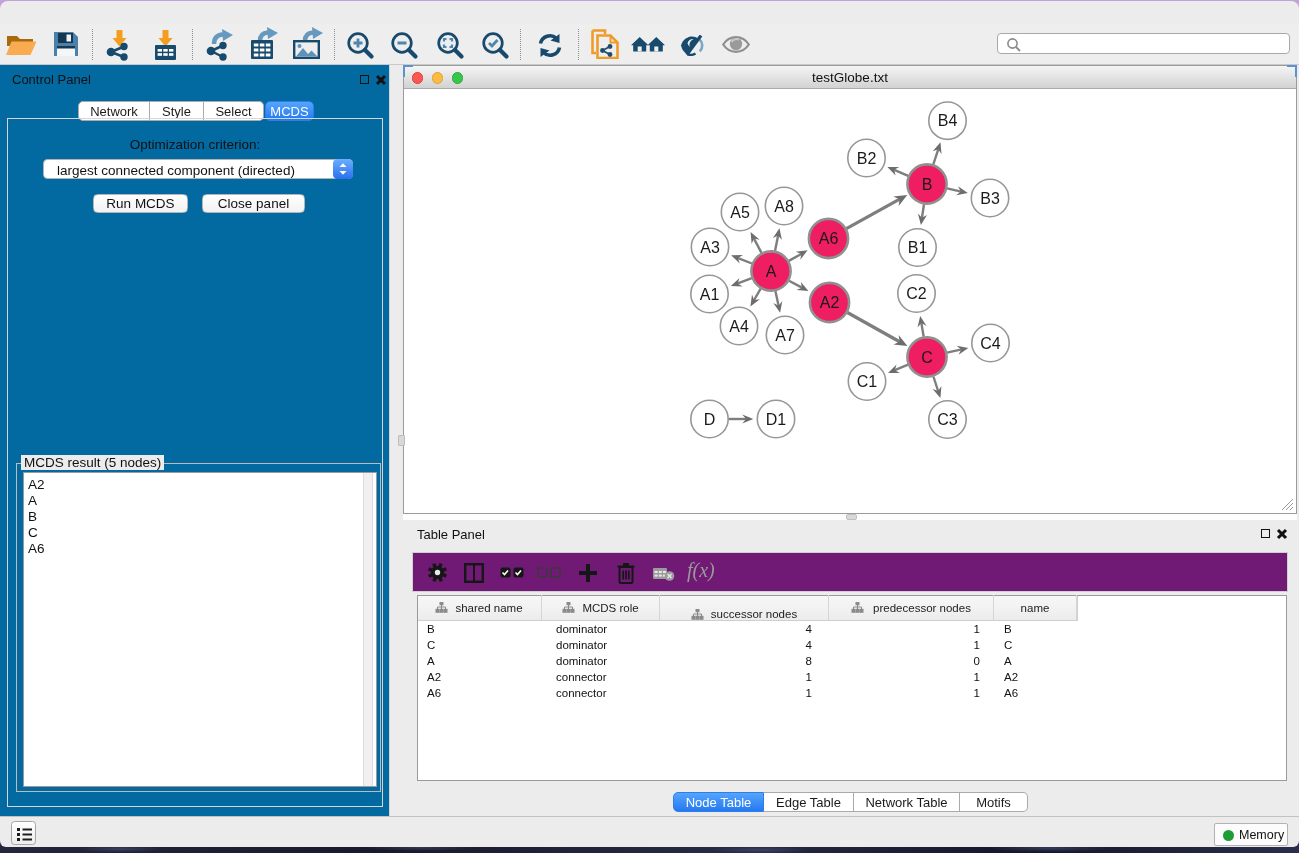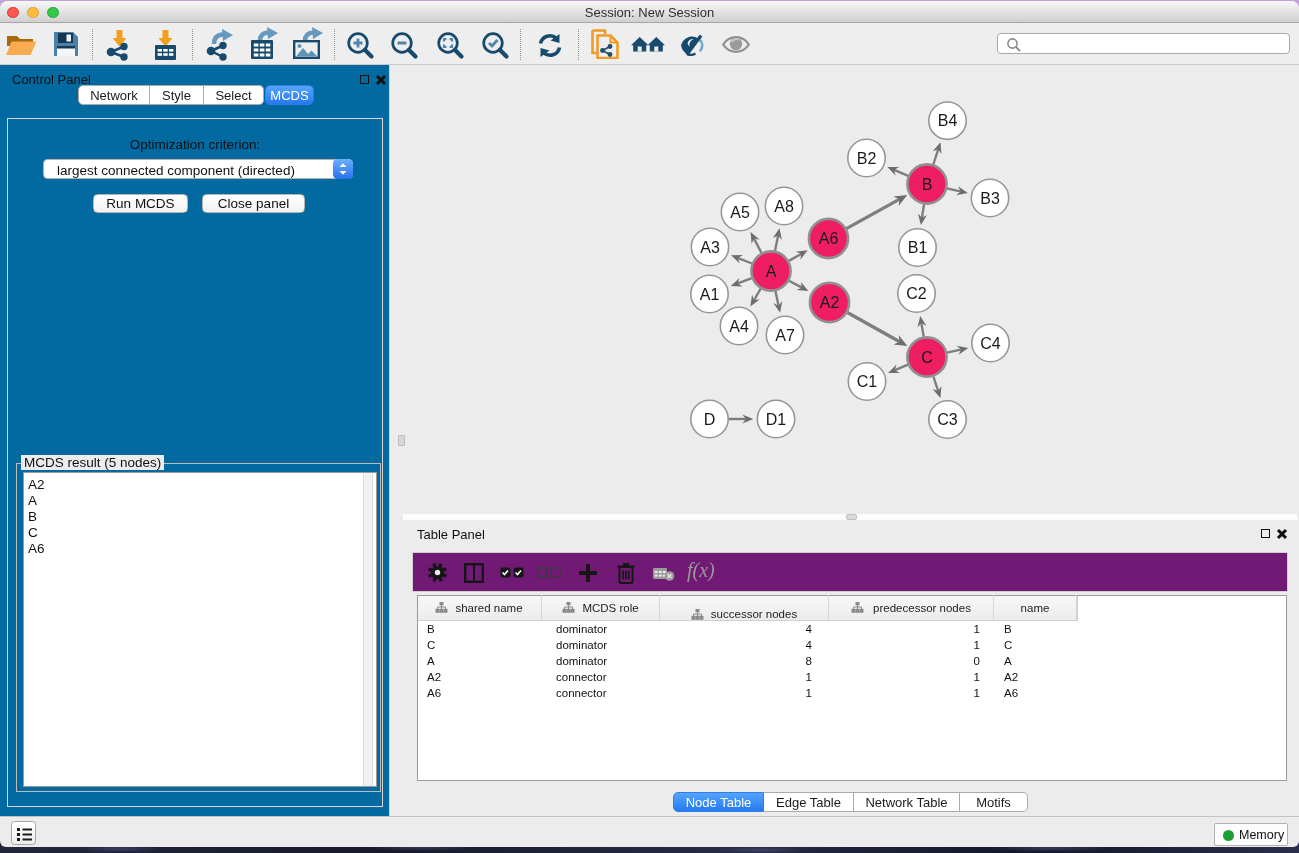--- a/index.html
+++ b/index.html
@@ -71,26 +71,20 @@
   #net-title .t-yel { left:27.5px; background:#fdbc40; border:0.5px solid #e0a033; }
   #net-title .t-grn { left:47.5px; background:#34c84a; border:0.5px solid #2aa837; }
   #net-title .tl { top:6px; }
   #net-title-text { position:absolute; top:4px; left:0; width:100%; text-align:center; font-size:13.5px; color:#111; }
 </style>
 </head>
 <body>
 <div id="wallpaper-top"></div>
 <div id="wallpaper-bot"></div>
 <div id="app">
-  <div id="titlebar">
-    <div class="tl t-red"></div>
-      <div class="tl t-yel"></div>
-      <div class="tl t-grn"></div>
-    <div id="title-text">Session: New Session</div>
-  </div>
   <div id="toolbar">
     <div class="sep" style="left:92px"></div>
     <div class="sep" style="left:192px"></div>
     <div class="sep" style="left:334px"></div>
     <div class="sep" style="left:520px"></div>
     <div class="sep" style="left:578px"></div>
 
     <svg class="tbi" style="left:5px;top:7px" width="33" height="27">
       <path d="M2 5 L12 5 L15 8 L28 8 L28 15 L2 15 Z" fill="#a96a0e"></path>
       <path d="M1 24 L6.5 10.5 L31.5 10.5 L25.5 24 Z" fill="#f9ab51"></path>
@@ -236,21 +230,21 @@
         <line x1="10" y1="10" x2="14" y2="14" stroke="#8a8a8a" stroke-width="1.8"></line>
       </svg>
     </div>
   </div>
   <div id="cpanel">
     <div id="cpanel-title">Control Panel</div>
     <div class="float-ico" style="left:360px;top:10px"></div>
     <svg style="position:absolute;left:375px;top:9px" width="12" height="12">
       <path d="M2 2 L10 10 M10 2 L2 10" stroke="#111" stroke-width="3.1"></path>
     </svg>
-    <div class="tabs" style="left:78px;top:20px">
+    <div class="tabs" style="left:78px;top:36px">
       <div class="tab first" style="width:72px">Network</div>
       <div class="tab" style="width:54px">Style</div>
       <div class="tab" style="width:60px;border-radius:0 5px 5px 0">Select</div>
       <div class="tab sel" style="width:49px;margin-left:1px">MCDS</div>
     </div>
     <div id="cp-content"></div>
     <div id="dropdown">
       <div class="dtext">largest connected component (directed)</div>
       <div class="spin">
         <svg width="20" height="20">
@@ -266,20 +260,41 @@
       <div class="legend">MCDS result (5 nodes)</div>
       <div id="listbox">
         <div class="item" style="top:4px">A2</div>
         <div class="item" style="top:20px">A</div>
         <div class="item" style="top:36px">B</div>
         <div class="item" style="top:52px">C</div>
         <div class="item" style="top:68px">A6</div>
         <div class="scroll"></div>
       </div>
     </div>
+  </div>
+  <div id="netwin">
+    <div id="net-title">
+      <div class="tl t-red"></div>
+        <div class="tl t-yel"></div>
+        <div class="tl t-grn"></div>
+      <div id="net-title-text">testGlobe.txt</div>
+    </div>
+
+    <svg style="position:absolute;left:-1px;top:-1px" width="10" height="12">
+        <path d="M0 12 L0 0 L10 0 L10 2 L2 2 L2 12 Z" fill="#5c92d0"></path>
+      </svg>
+    <svg style="position:absolute;right:-1px;top:-1px" width="10" height="12">
+        <path d="M10 12 L10 0 L0 0 L0 2 L8 2 L8 12 Z" fill="#5c92d0"></path>
+      </svg>
+
+    <svg style="position:absolute;right:2px;bottom:2px" width="13" height="13">
+      <line x1="1" y1="12" x2="12" y2="1" stroke="#9a9a9a" stroke-width="1"></line>
+      <line x1="5" y1="12" x2="12" y2="5" stroke="#9a9a9a" stroke-width="1"></line>
+      <line x1="9" y1="12" x2="12" y2="9" stroke="#9a9a9a" stroke-width="1"></line>
+    </svg>
   </div>
 
   <div class="abs" style="left:398px;top:434px;width:7px;height:11px;background:#d8d8d8;border:1px solid #bdbdbd;border-radius:1px"></div>
   <div class="abs" style="left:403px;top:513px;width:894px;height:6px;background:#fdfdfd"></div>
   <div class="abs" style="left:846px;top:513px;width:11px;height:6px;background:#d9d9d9;border:1px solid #c0c0c0;border-radius:2px"></div>
 <svg width="892" height="424" style="position:absolute;left:404px;top:88px;">
 <line x1="347.8" y1="189.2" x2="333.1" y2="194.7" stroke="#7e7e7e" stroke-width="2.4"></line>
 <polygon points="326.8,197.0 335.5,188.9 333.6,194.5 338.7,197.5" fill="#6d6d6d"></polygon>
 <line x1="347.9" y1="174.5" x2="333.5" y2="168.8" stroke="#7e7e7e" stroke-width="2.4"></line>
 <polygon points="327.1,166.3 339.0,166.1 333.9,169.0 335.7,174.6" fill="#6d6d6d"></polygon>

